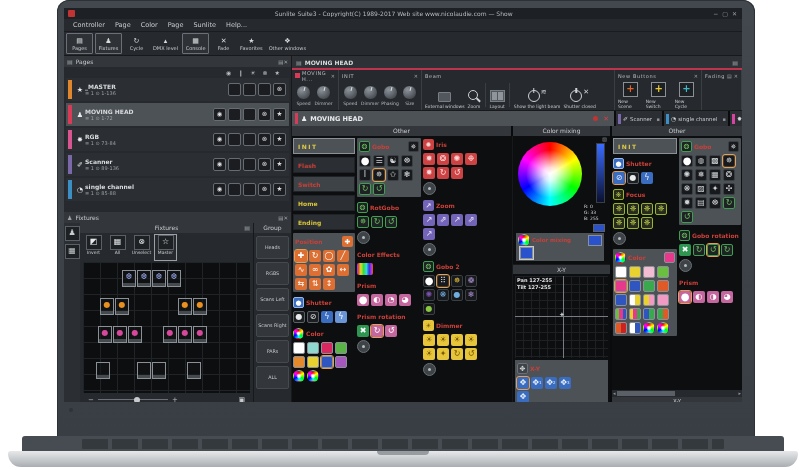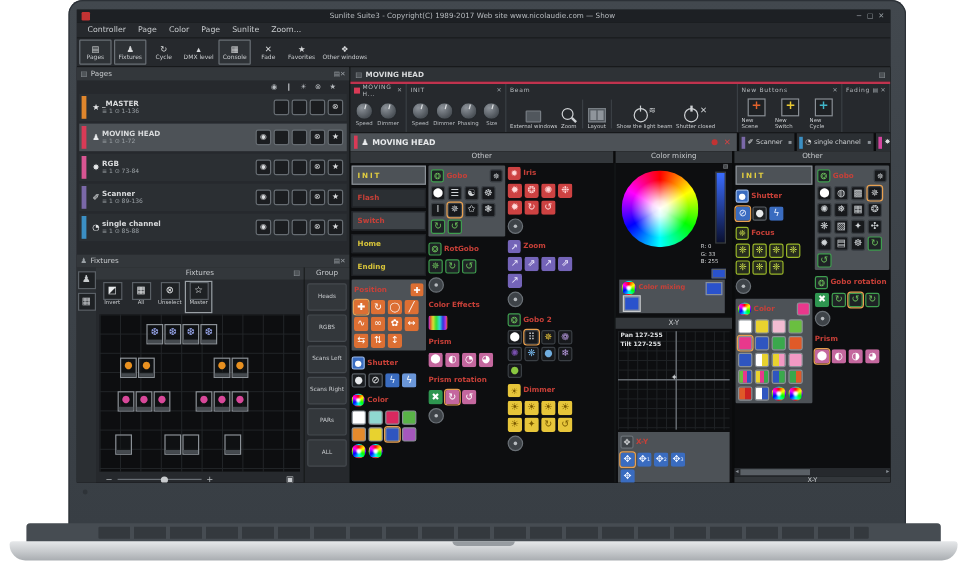--- a/index.html
+++ b/index.html
@@ -202,21 +202,21 @@
             <span>✕</span>
           </span>
       </div>
 
       <div class="menubar" id="menubar">
           <span>Controller</span>
           <span>Page</span>
           <span>Color</span>
           <span>Page</span>
           <span>Sunlite</span>
-          <span>Zoom...</span>
+          <span>Help...</span>
         </div>
       <div class="toolbar" id="maintoolbar">
           <div class="tbtn boxed">
             <span class="g">▤</span>
             <span>Pages</span>
           </div>
           <div class="tbtn boxed">
             <span class="g">♟</span>
             <span>Fixtures</span>
           </div>

